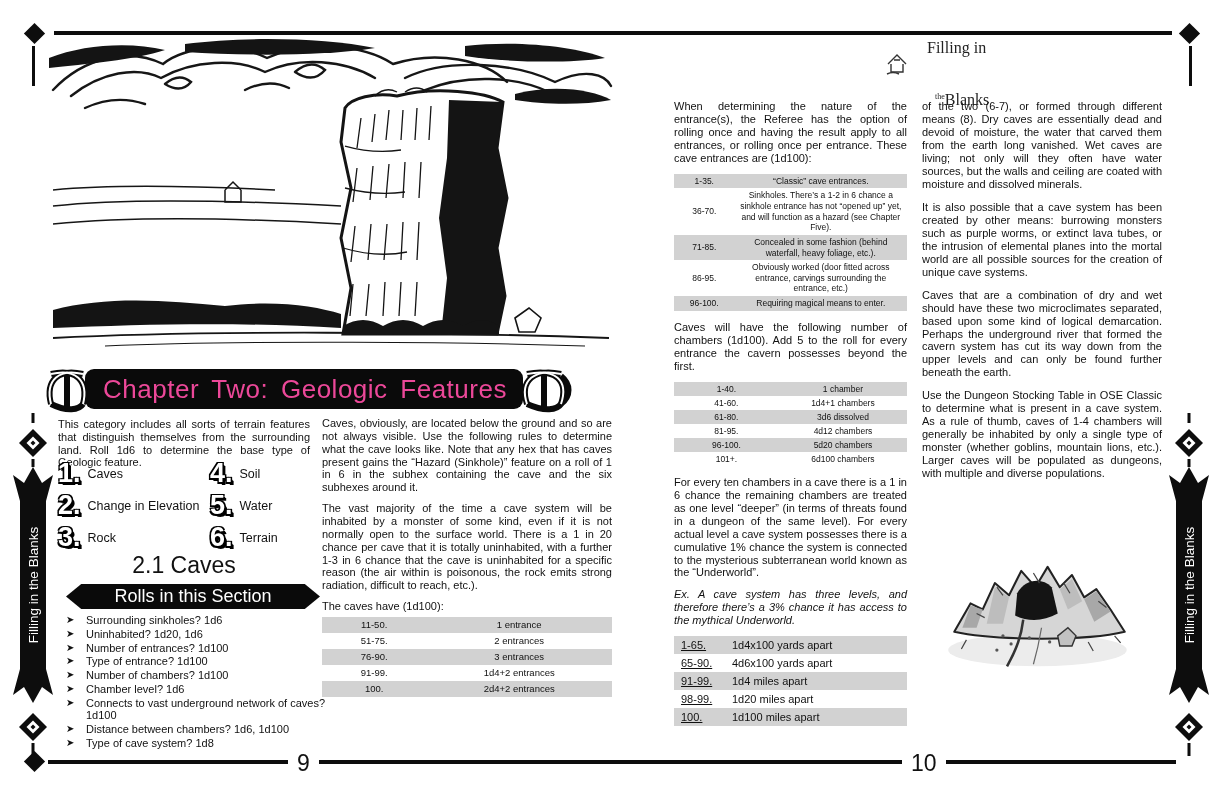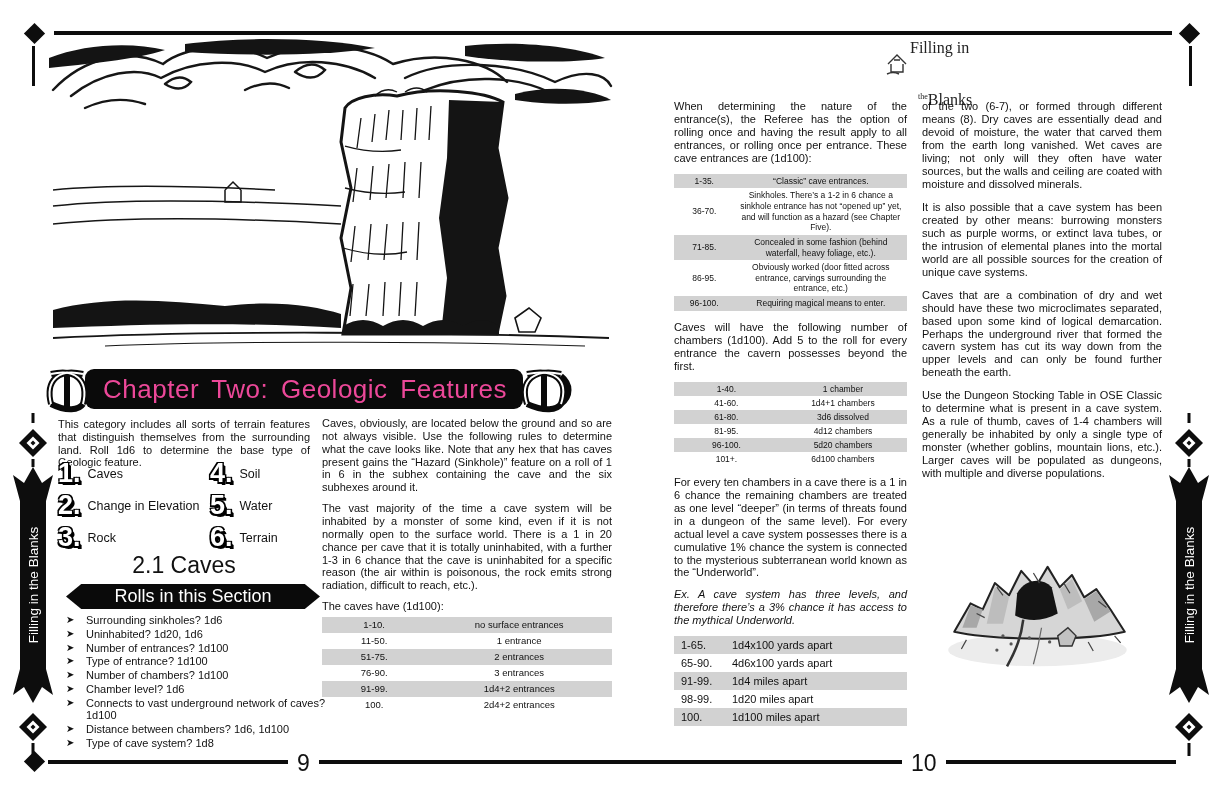--- a/index.html
+++ b/index.html
@@ -62,34 +62,34 @@
   .tbl-p9 .t-row { min-height:16px; }
 
   .tbl-entr { font-size:8.5px; line-height:1.25; }
   .tbl-entr .t-roll { flex:0 0 26%; }
 
   .tbl-chambers { font-size:8.5px; }
   .tbl-chambers .t-roll { flex:0 0 45%; }
   .tbl-chambers .t-row { min-height:14px; }
 
   .tbl-dist { font-size:11px; }
-  .tbl-dist .t-roll { flex:0 0 56px; text-align:left; padding-left:7px; }
+  .tbl-dist .t-roll { flex:0 0 56px; text-align:left; padding-left:7px;text-decoration:underline; }
   .tbl-dist .t-res { text-align:left; padding-left:2px; }
   .tbl-dist .t-row { min-height:18px; }
 
   
   .p10-col1 { position:absolute; left:674px; top:100px; width:233px; font-size:11px; line-height:1.18; text-align:justify; }
   .p10-col1 p { margin-bottom:9px; }
   .p10-col2 { position:absolute; left:922px; top:100px; width:240px; font-size:11px; line-height:1.18; text-align:justify; }
   .p10-col2 p { margin-bottom:10px; }
   .ex-italic { font-style:italic; }
 
   .logo { position:absolute; left:884px; top:38px; width:110px; height:46px; font-family:"Liberation Serif", serif; color:#222; }
   .logo-sketch { position:absolute; left:0; top:12px; }
-  .logo-text { position:absolute; left:26px; top:2px; line-height:1.0; }
+  .logo-text { position:absolute; left:43px; top:2px; line-height:1.0; }
   .logo-l1 { font-size:16px; }
   .logo-l2 { font-size:16px; padding-left:8px;margin-top:36px; }
   .logo-the { font-size:8px; vertical-align:6px; }
 
   .cave-illus { position:absolute; left:936px; top:542px; width:208px; height:138px; }
 </style>
 </head>
 <body>
 
 <div class="hline" style="left:54px; top:31px; width:1118px;"></div>
@@ -286,24 +286,20 @@
       <span class="roll-text">Type of cave system? 1d8</span>
     </div>
 </div>
 
 <div class="p9-col2">
   <p>Caves, obviously, are located below the ground and so are not always visible. Use the following rules to determine what the cave looks like. Note that any hex that has caves present gains the “Hazard (Sinkhole)” feature on a roll of 1 in 6 in the subhex containing the cave and the six subhexes around it.</p>
   <p>The vast majority of the time a cave system will be inhabited by a monster of some kind, even if it is not normally open to the surface world. There is a 1 in 20 chance per cave that it is totally uninhabited, with a further 1-3 in 6 chance that the cave is uninhabited for a specific reason (the air within is poisonous, the rock emits strong radiation, difficult to reach, etc.).</p>
   <p style="margin-bottom:2px;">The caves have (1d100):</p>
   <div class="rtable tbl-p9">
     <div class="t-row">
-        <span class="t-roll">1-10.</span>
-        <span class="t-res">no surface entrances</span>
-      </div>
-    <div class="t-row">
         <span class="t-roll">11-50.</span>
         <span class="t-res">1 entrance</span>
       </div>
     <div class="t-row">
         <span class="t-roll">51-75.</span>
         <span class="t-res">2 entrances</span>
       </div>
     <div class="t-row">
         <span class="t-roll">76-90.</span>
         <span class="t-res">3 entrances</span>

